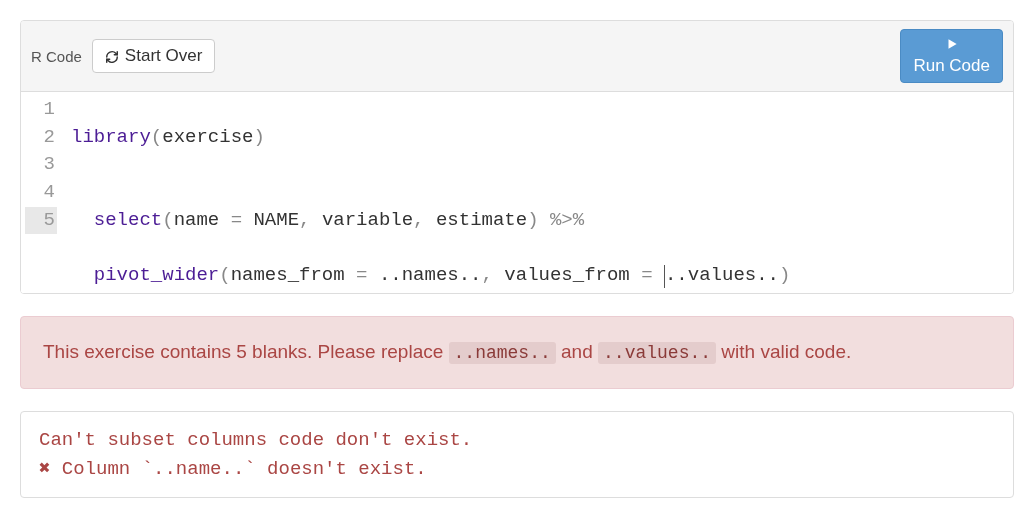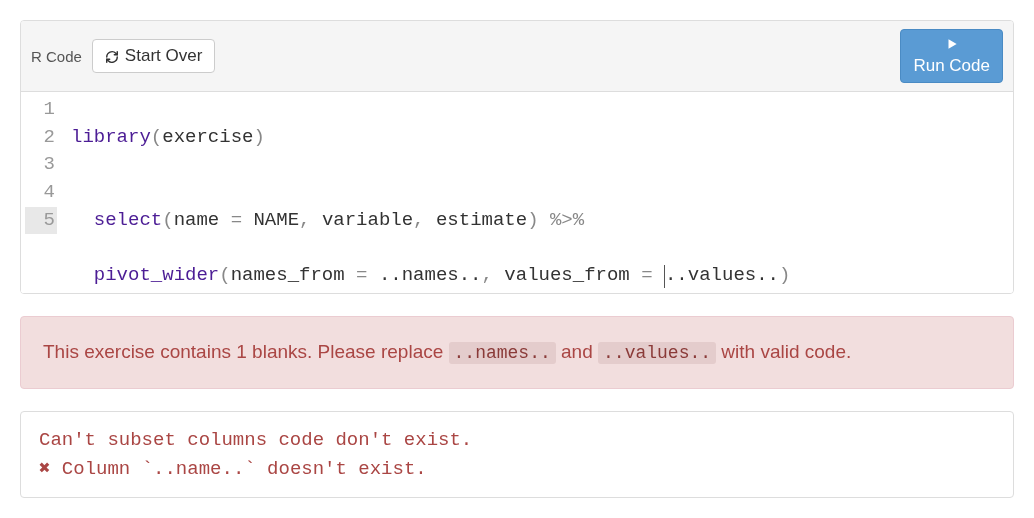--- a/index.html
+++ b/index.html
@@ -158,17 +158,17 @@
     </div>
     <div class="code">
 <span class="line"><span class="tok-fn">library</span><span class="tok-paren">(</span><span>exercise</span><span class="tok-paren">)</span></span>
 <span class="line"><span></span></span>
 <span class="line"><span>  </span><span class="tok-fn">select</span><span class="tok-paren">(</span><span>name</span><span> </span><span class="tok-eq">=</span><span> </span><span>NAME</span><span class="tok-comma">,</span><span> </span><span>variable</span><span class="tok-comma">,</span><span> </span><span>estimate</span><span class="tok-paren">)</span><span> </span><span class="tok-pipe">%&gt;%</span></span>
 <span class="line"><span>  </span><span class="tok-fn">pivot_wider</span><span class="tok-paren">(</span><span>names_from</span><span> </span><span class="tok-eq">=</span><span> </span><span>..names..</span><span class="tok-comma">,</span><span> </span><span>values_from</span><span> </span><span class="tok-eq">=</span><span> </span><span class="caret"></span><span>..values..</span><span class="tok-paren">)</span></span></div>
   </div>
 </div>
 
 <div class="alert alert-danger">
-  <span>This exercise contains 1 blanks. Please replace </span><code>..names..</code><span> and </span><code>..values..</code><span> with valid code.</span>
+  <span>This exercise contains 5 blanks. Please replace </span><code>..names..</code><span> and </span><code>..values..</code><span> with valid code.</span>
 </div>
 
 <div class="error-box"><span>Can't subset columns code don't exist.</span>
 <span>✖</span><span> Column `..name..` doesn't exist.</span></div>
 
 </body></html>

